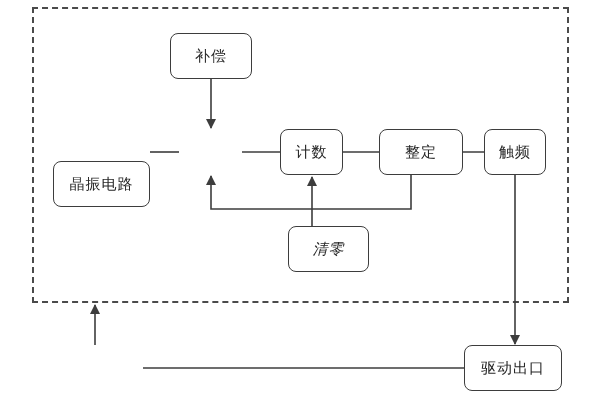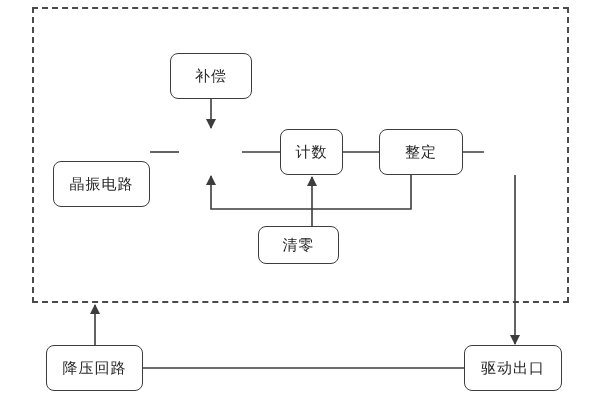--- a/index.html
+++ b/index.html
@@ -11,27 +11,27 @@
     position:absolute; left:32px; top:7px; width:537px; height:296px;
     box-sizing:border-box; border:2px dashed #4a4a4a; z-index:1;
   }
   svg.wires { position:absolute; left:0; top:0; z-index:2; pointer-events:none; }
   .node {
     position:absolute; box-sizing:border-box; background:#ffffff;
     border:1.5px solid #3d3d3d; border-radius:8px; z-index:3;
     display:flex; align-items:center; justify-content:center;
     font-size:15px; color:#262626; letter-spacing:1px; white-space:nowrap;
   }
-  #n-compensation { left:170px; top:33px;  width:82px; height:46px;margin-top:20px; }
+  #n-compensation { left:170px; top:33px;  width:82px; height:46px; }
   #n-crystal      { left:53px;  top:129px; width:97px; height:46px;margin-top:32px; }
   #n-divider      { left:178px; top:129px; width:64px; height:46px; }
   #n-counter      { left:280px; top:129px; width:63px; height:46px; }
   #n-setting      { left:379px; top:129px; width:84px; height:46px; }
   #n-trigger      { left:484px; top:129px; width:62px; height:46px; }
-  #n-reset        { left:258px; top:226px; width:81px; height:38px; }
+  #n-reset        { left:288px; top:226px; width:81px; height:46px;font-style:italic; }
   #n-stepdown     { left:46px;  top:345px; width:97px; height:46px; }
   #n-driveout     { left:464px; top:345px; width:98px; height:46px;justify-content:center; }
   .wire { stroke:#3d3d3d; stroke-width:1.6; fill:none; }
 </style>
 </head>
 <body>
 
 <div class="stage">
 
   <div class="frame"></div>
@@ -59,23 +59,23 @@
   </div>
   <div class="node" id="n-crystal">
     <span>晶振电路</span>
   </div>
   <div class="node" id="n-counter">
     <span>计数</span>
   </div>
   <div class="node" id="n-setting">
     <span>整定</span>
   </div>
+  <div class="node" id="n-trigger">
+    <span>触频</span>
+  </div>
   <div class="node" id="n-reset">
     <span>清零</span>
-  </div>
-  <div class="node" id="n-stepdown">
-    <span>降压回路</span>
   </div>
   <div class="node" id="n-driveout">
     <span>驱动出口</span>
   </div>
 
 </div>
 
 </body></html>

